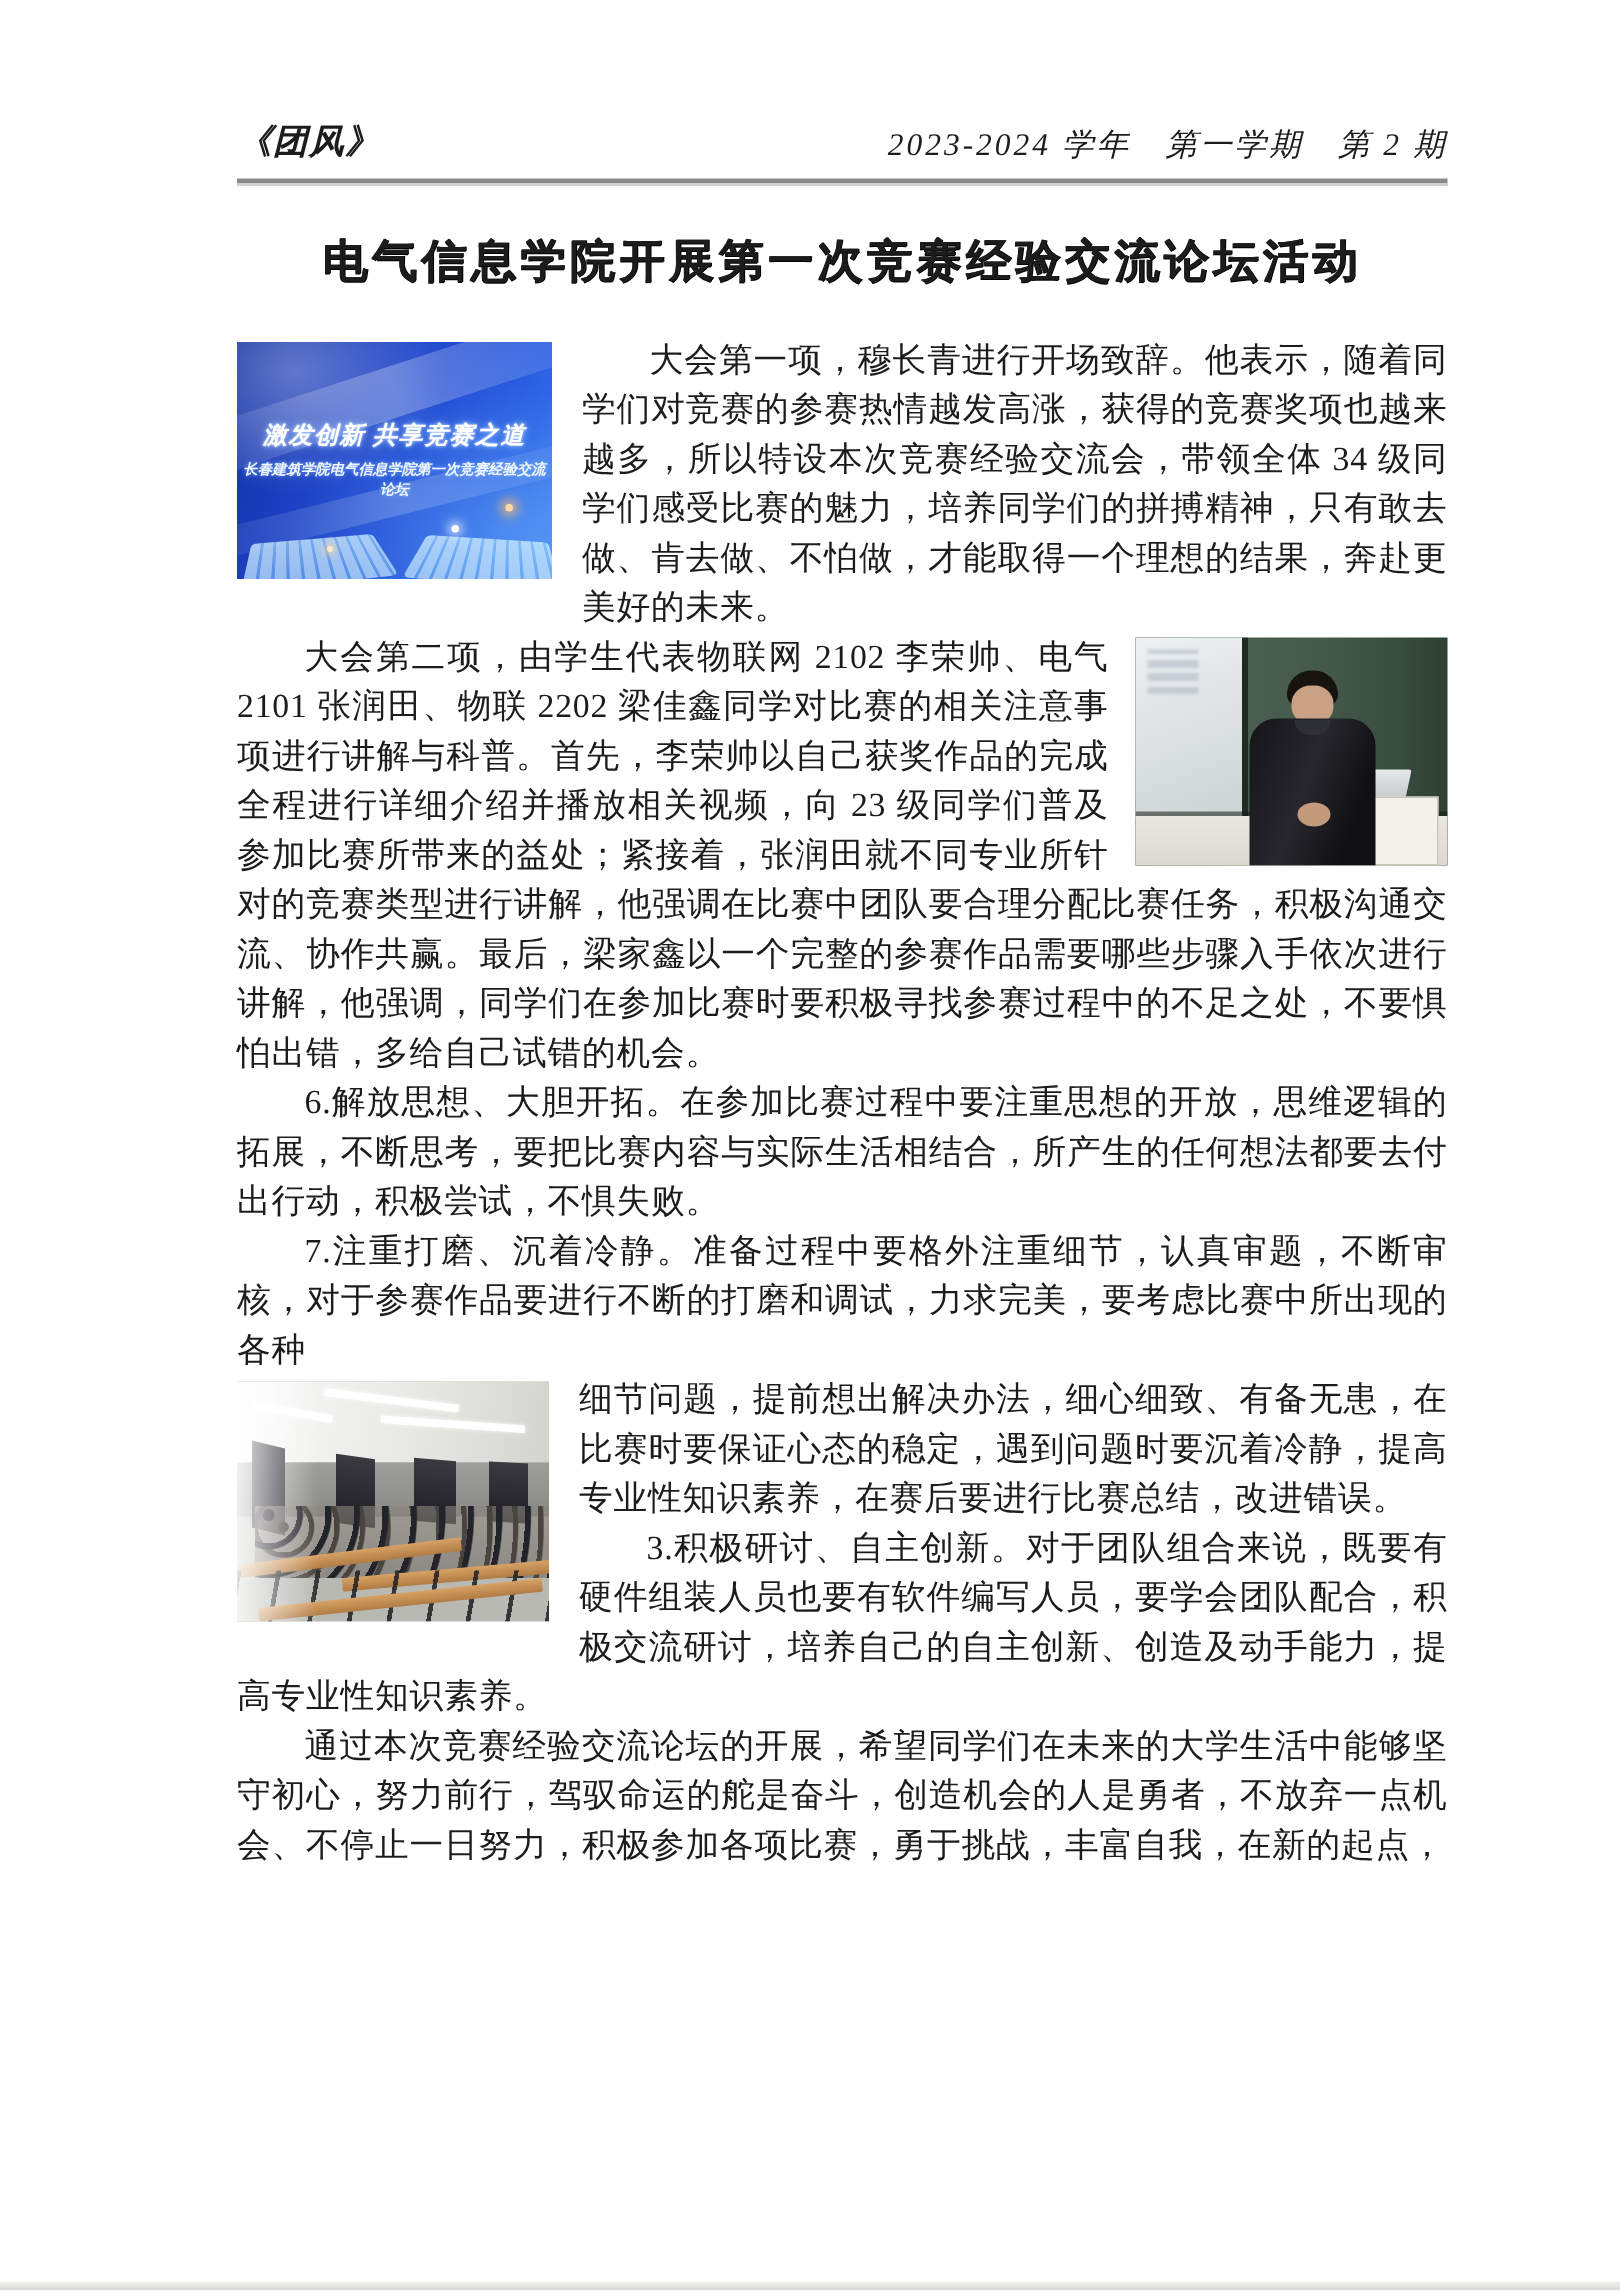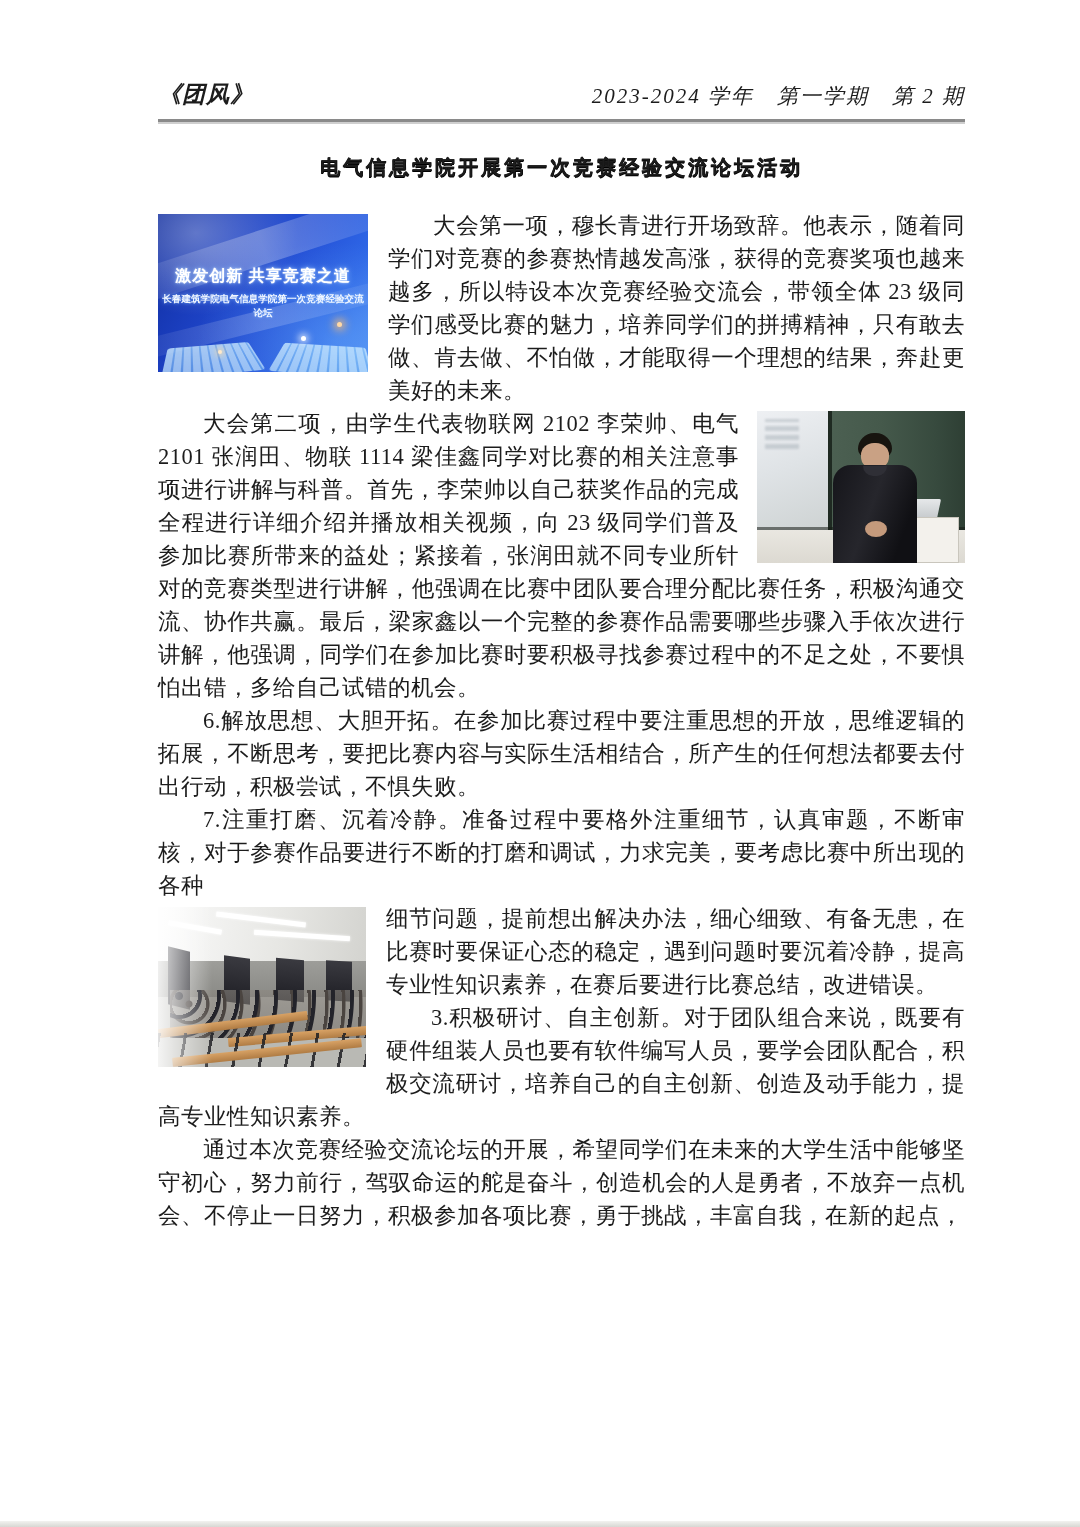--- a/index.html
+++ b/index.html
@@ -26,27 +26,27 @@
     font-size:22.5px;
     line-height:33px;
     text-align:justify;
     text-indent:2em;
     letter-spacing:0.5px;
   }
   .no-indent{text-indent:0;}
   .article-title{
     margin:30px 0 28px 0;
     text-align:center;
-    font-size:20px;
+    font-size:30px;
     font-weight:900;
     letter-spacing:3px;
     text-shadow:0.6px 0 #000,0 0.6px #000;
   }
   
-  .photo{position:relative;overflow:hidden;}
+  .photo{position:relative;overflow:hidden;font-style:italic;}
   
   .slide{
     float:left;width:210px;height:158px;margin:5px 20px 4px 0;
     background:
       radial-gradient(ellipse at 18% 12%,rgba(255,255,255,.32),rgba(255,255,255,0) 42%),
       radial-gradient(ellipse at 85% 80%,rgba(120,190,255,.35),rgba(120,190,255,0) 55%),
       linear-gradient(118deg,#0f2c9e 0%,#1b3fc0 30%,#2450d6 55%,#2e66e6 78%,#4c8af2 100%);
   }
   .slide-streak{position:absolute;left:-30%;width:160%;height:34px;
       background:linear-gradient(90deg,rgba(255,255,255,0),rgba(255,255,255,.28),rgba(255,255,255,0));
@@ -153,40 +153,40 @@
       <div class="slide-streak s2"></div>
       <div class="kbd k1"></div>
       <div class="kbd k2"></div>
       <span class="dot d1"></span>
       <span class="dot d2"></span>
       <span class="dot d3"></span>
       <div class="slide-title">激发创新 共享竞赛之道</div>
       <div class="slide-sub">长春建筑学院电气信息学院第一次竞赛经验交流论坛</div>
     </div>
 
-    <p class="para">大会第一项，穆长青进行开场致辞。他表示，随着同学们对竞赛的参赛热情越发高涨，获得的竞赛奖项也越来越多，所以特设本次竞赛经验交流会，带领全体 23 级同学们感受比赛的魅力，培养同学们的拼搏精神，只有敢去做、肯去做、不怕做，才能取得一个理想的结果，奔赴更美好的未来。</p>
+    <p class="para">大会第一项，穆长青进行开场致辞。他表示，随着同学们对竞赛的参赛热情越发高涨，获得的竞赛奖项也越来越多，所以特设本次竞赛经验交流会，带领全体 34 级同学们感受比赛的魅力，培养同学们的拼搏精神，只有敢去做、肯去做、不怕做，才能取得一个理想的结果，奔赴更美好的未来。</p>
 
     <div class="photo teacher">
       <div class="t-screen">
         <div class="t-smudge"></div>
       </div>
       <div class="t-tray"></div>
       <div class="t-wall"></div>
       <div class="t-laptop"></div>
       <div class="t-cabinet"></div>
       <div class="t-person">
         <div class="t-hair"></div>
         <div class="t-face"></div>
         <div class="t-body"></div>
         <div class="t-collar"></div>
         <div class="t-hands"></div>
       </div>
     </div>
 
-    <p class="para">大会第二项，由学生代表物联网 2102 李荣帅、电气 2101 张润田、物联 1114 梁佳鑫同学对比赛的相关注意事项进行讲解与科普。首先，李荣帅以自己获奖作品的完成全程进行详细介绍并播放相关视频，向 23 级同学们普及参加比赛所带来的益处；紧接着，张润田就不同专业所针对的竞赛类型进行讲解，他强调在比赛中团队要合理分配比赛任务，积极沟通交流、协作共赢。最后，梁家鑫以一个完整的参赛作品需要哪些步骤入手依次进行讲解，他强调，同学们在参加比赛时要积极寻找参赛过程中的不足之处，不要惧怕出错，多给自己试错的机会。</p>
+    <p class="para">大会第二项，由学生代表物联网 2102 李荣帅、电气 2101 张润田、物联 2202 梁佳鑫同学对比赛的相关注意事项进行讲解与科普。首先，李荣帅以自己获奖作品的完成全程进行详细介绍并播放相关视频，向 23 级同学们普及参加比赛所带来的益处；紧接着，张润田就不同专业所针对的竞赛类型进行讲解，他强调在比赛中团队要合理分配比赛任务，积极沟通交流、协作共赢。最后，梁家鑫以一个完整的参赛作品需要哪些步骤入手依次进行讲解，他强调，同学们在参加比赛时要积极寻找参赛过程中的不足之处，不要惧怕出错，多给自己试错的机会。</p>
     <p class="para">6.解放思想、大胆开拓。在参加比赛过程中要注重思想的开放，思维逻辑的拓展，不断思考，要把比赛内容与实际生活相结合，所产生的任何想法都要去付出行动，积极尝试，不惧失败。</p>
     <p class="para">7.注重打磨、沉着冷静。准备过程中要格外注重细节，认真审题，不断审核，对于参赛作品要进行不断的打磨和调试，力求完美，要考虑比赛中所出现的各种</p>
 
     <div class="photo classroom">
       <div class="c-floor"></div>
       <div class="c-ceiling"></div>
       <div class="c-strip cs1"></div>
       <div class="c-strip cs2"></div>
       <div class="c-strip cs3"></div>
       <div class="c-wall"></div>

